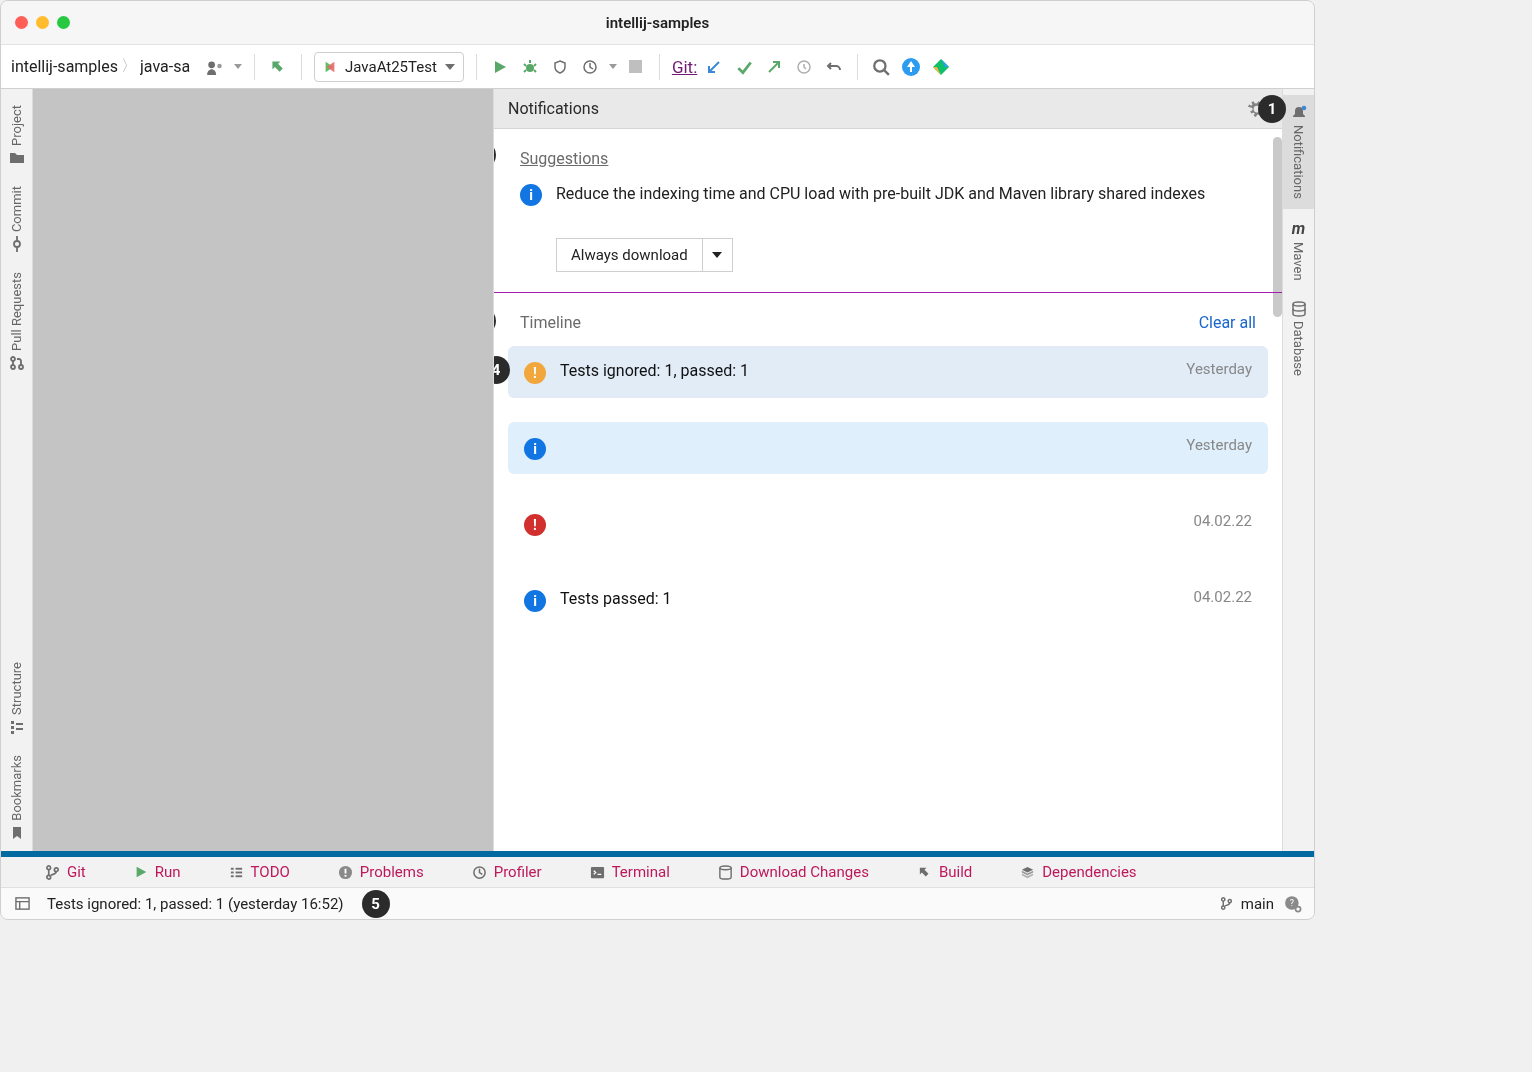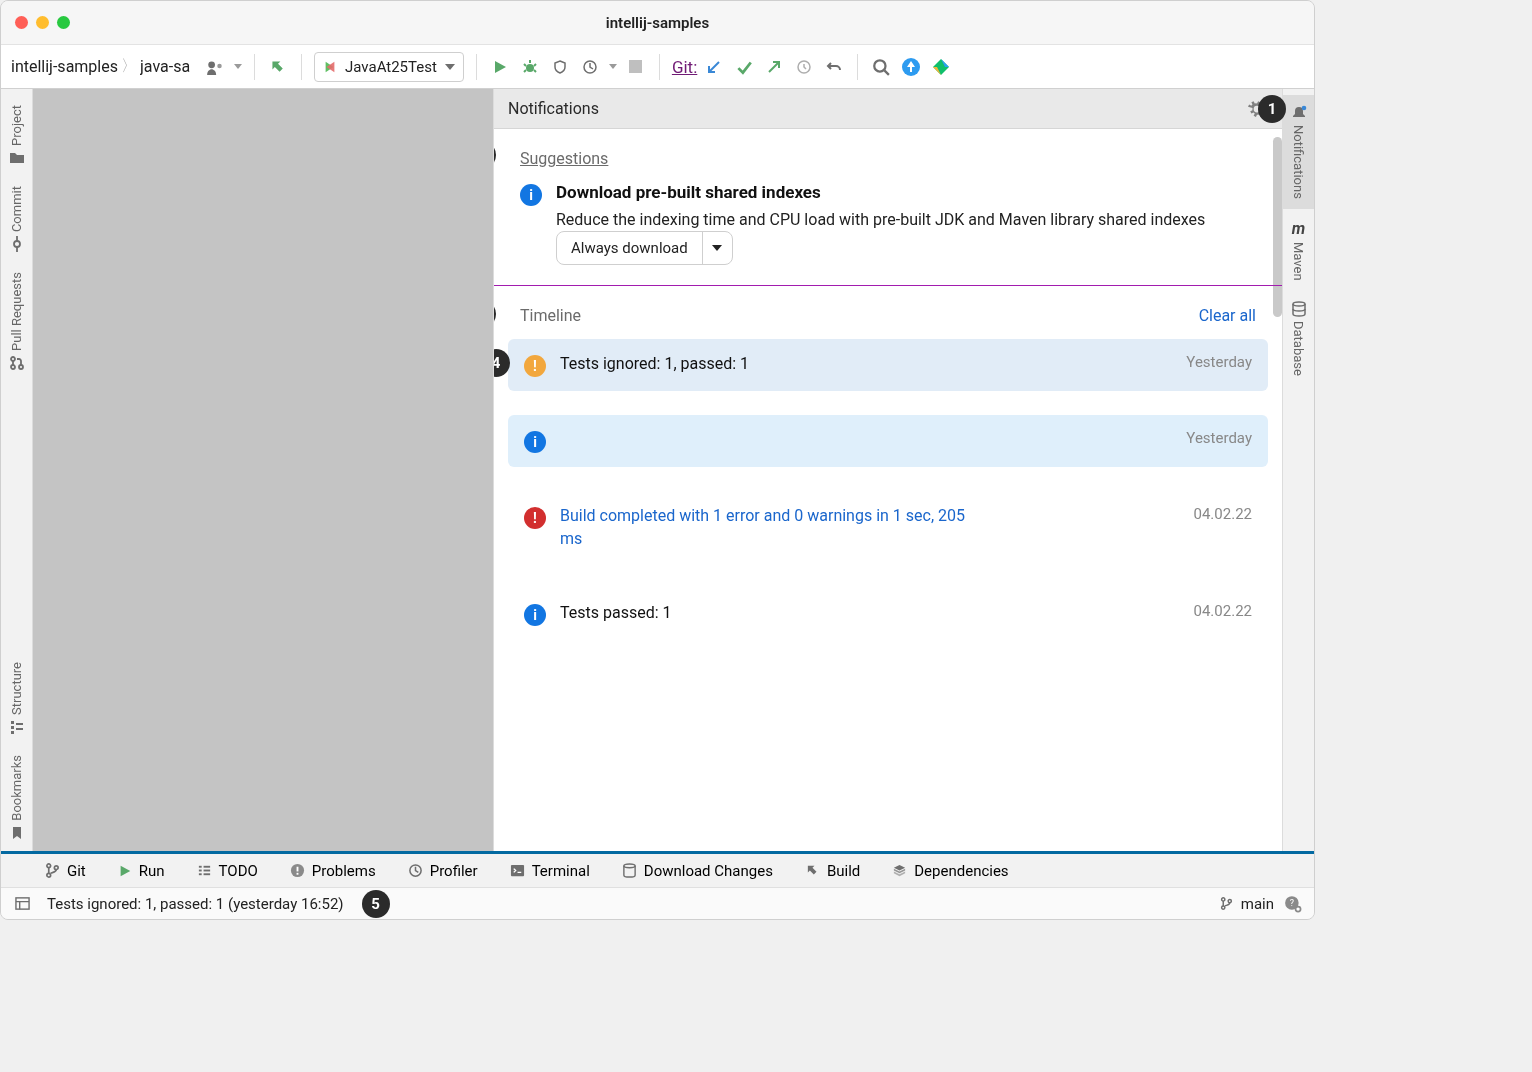--- a/index.html
+++ b/index.html
@@ -155,23 +155,23 @@
     color: #fff; font-weight: 700; font-size: 14px;
     margin-top: 2px;
   }
   .balloon.info  { background: var(--blue-ball); }
   .balloon.warn  { background: var(--warn-ball); }
   .balloon.error { background: var(--error-ball); }
   .card-content { flex: 1; }
   .card-title { font-size: 17px; font-weight: 700; color: #111; margin-bottom: 6px; }
   .card-desc  { font-size: 16px; color: #222; line-height: 1.45; }
   .combo {
-    margin-top: 0;
+    margin-top: 33px;
     display: inline-flex; height: 34px;
-    border: 1px solid #cfcfcf; border-radius: 8px; overflow: hidden;
+    border: 1px solid #cfcfcf; border-radius: 0; overflow: hidden;
     font-size: 15px;
   }
   .combo .combo-label { padding: 0 14px; display: flex; align-items: center; }
   .combo .combo-arrow {
     border-left: 1px solid #cfcfcf; width: 30px;
     display: flex; align-items: center; justify-content: center;
   }
   .combo .combo-arrow .caret {
     width:0;height:0;border-left:5px solid transparent;border-right:5px solid transparent;border-top:6px solid #222;
   }
@@ -201,25 +201,25 @@
     width: 28px; height: 28px; border-radius: 50%;
     background: #2b2b2b; color: #fff;
     display: flex; align-items: center; justify-content: center;
     font-size: 15px; font-weight: 700;
     z-index: 20;
   }
 
   
   .bottom-bar {
     height: 36px; background: var(--sidebar-bg);
-    border-top: 3px solid #0369a1;
+    border-top: 6px solid #0369a1;
     display: flex; align-items: center;
     padding: 0 44px;
-    gap: 32px;
-    font-size: 15px; color: #000000;
+    gap: 48px;
+    font-size: 15px; color: #be185d;
   }
   .bottom-tab { display: flex; align-items: center; gap: 7px; }
   .bottom-tab svg { flex: 0 0 auto; }
 
   
   .status-bar {
     height: 32px; background: #fafafa;
     border-top: 1px solid #e0e0e0;
     display: flex; align-items: center;
     padding: 0 10px; gap: 14px;
@@ -418,21 +418,20 @@
     <div class="notif-body">
       <div class="section-title" style="position:relative;text-decoration:underline;">
         <span>Suggestions</span>
         <div class="callout" style="left:-26px; top:12px;">2</div>
       </div>
 
       <div class="suggestion-card">
         <div class="card-row">
           <div class="balloon info">i</div>
           <div class="card-content">
-            <div class="card-title">Download pre-built shared indexes</div>
             <div class="card-desc">Reduce the indexing time and CPU load with pre-built JDK and Maven library shared indexes</div>
             <div class="combo">
               <span class="combo-label">Always download</span>
               <span class="combo-arrow">
                   <span class="caret"></span>
                 </span>
             </div>
           </div>
         </div>
       </div>
@@ -450,21 +449,20 @@
             <div class="balloon warn">!</div>
             <div class="tl-title" style="max-width: 420px; text-align: right;">Tests ignored: 1, passed: 1</div>
             <div class="tl-date">Yesterday</div>
           </div>
           <div class="timeline-item hl2 link">
             <div class="balloon info">i</div>
             <div class="tl-date">Yesterday</div>
           </div>
           <div class="timeline-item  link">
             <div class="balloon error">!</div>
-            <div class="tl-title" style="max-width: 420px;">Build completed with 1 error and 0 warnings in 1 sec, 205 ms</div>
             <div class="tl-date">04.02.22</div>
           </div>
           <div class="timeline-item ">
             <div class="balloon info">i</div>
             <div class="tl-title" style="max-width: 420px;">Tests passed: 1</div>
             <div class="tl-date">04.02.22</div>
           </div>
         </div>
     </div>
   </div>

